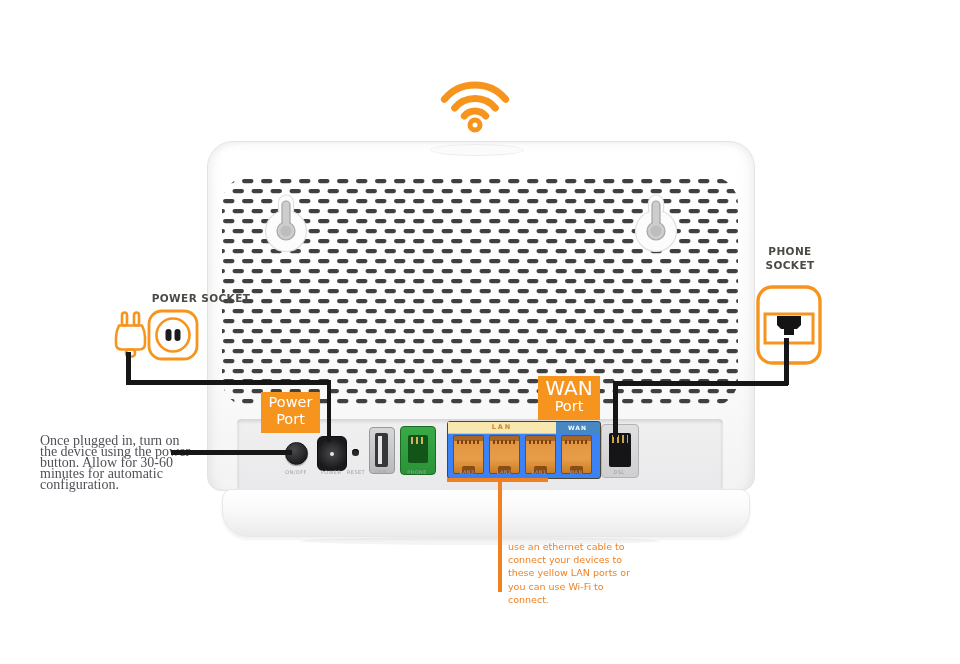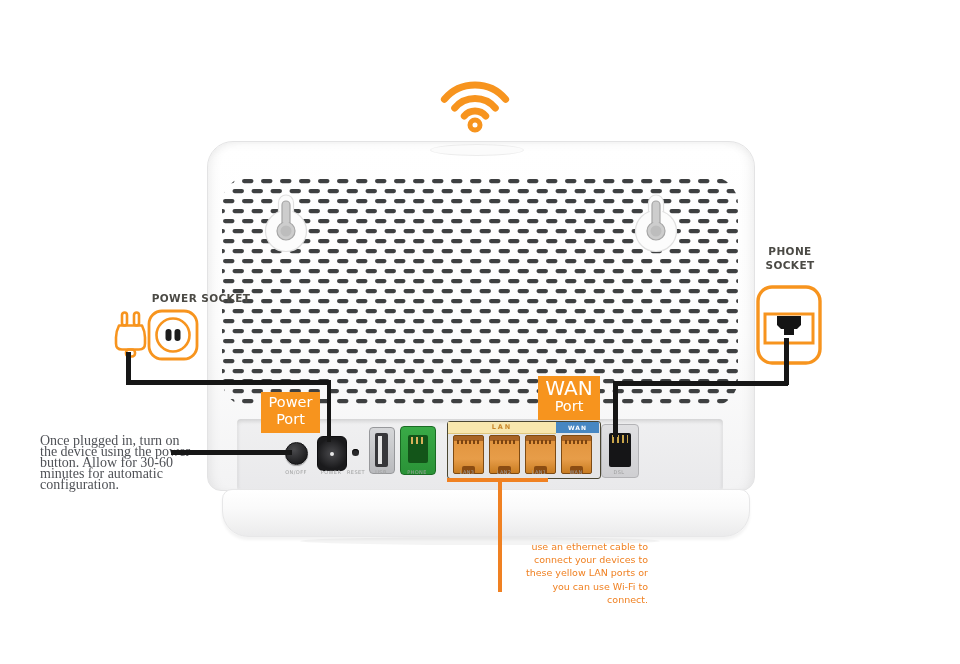--- a/index.html
+++ b/index.html
@@ -42,21 +42,21 @@
     background:linear-gradient(180deg,#d6d7d9,#b9babd);border:1px solid #97989b;}
   .usb-slot{position:absolute;left:5px;top:5px;width:13px;height:34px;background:#37373a;
     border-radius:2px;}
   .usb-tongue{position:absolute;left:3px;top:3px;width:4px;height:28px;background:#e6e6e6;}
   .greenport{left:400px;top:426px;width:34px;height:47px;border-radius:4px;
     background:linear-gradient(180deg,#39aa47,#2a9337);border:1px solid #1a6b24;}
   .greenport .slot{position:absolute;left:7px;top:8px;width:20px;height:28px;background:#135519;
     border-radius:2px;}
   .greenport .pins{position:absolute;left:3px;top:2px;width:14px;height:7px;
     background:repeating-linear-gradient(90deg,#d9b25a 0 2px,#135519 2px 5px);}
-  .yellowblock{left:447px;top:421px;width:154px;height:58px;background:#e5e5e5;
+  .yellowblock{left:447px;top:421px;width:154px;height:58px;background:#3b82f6;
     border:1.5px solid #4a4632;border-radius:3px;box-sizing:border-box;}
   .lan-strip{position:absolute;left:0;top:0;width:108px;height:11px;background:#F8E7AE;
     border-bottom:1px solid #e0c67c;}
   .lan-strip span{display:block;text-align:center;font-size:6.5px;font-weight:bold;
     letter-spacing:2px;color:#c9882c;line-height:11px;}
   .wan-badge{position:absolute;left:108px;top:0;width:43px;height:11px;background:#4787C2;
     border-radius:0 1px 0 0;}
   .wan-badge span{display:block;text-align:center;font-size:6px;font-weight:bold;
     letter-spacing:1px;color:#fff;line-height:11px;}
   .rj45{position:absolute;top:13px;width:31px;height:39px;border-radius:2px;
@@ -80,21 +80,21 @@
     text-align:center;line-height:1.3;}
   .blk{background:#161616;}
   .orange-box{background:#F7941E;color:#fff;text-align:center;}
   .power-port-box{left:261px;top:392px;width:59px;height:41px;font-size:14.5px;
     line-height:1.2;padding-top:2px;box-sizing:border-box;}
   .wan-port-box{left:538px;top:376px;width:62px;height:44px;box-sizing:border-box;padding-top:2px;}
   .wan-port-box .l1{font-size:20px;line-height:1.0;}
   .wan-port-box .l2{font-size:14.5px;line-height:1.0;margin-top:1px;}
   .instruction{left:40px;top:436px;width:160px;font-family:Liberation Serif, serif;
     font-size:14px;line-height:10.9px;color:#4F5156;}
-  .eth-note{left:508px;top:540px;width:140px;font-size:9.5px;line-height:13.2px;color:#F08122;text-align:right;}
+  .eth-note{left:508px;top:540px;width:140px;font-size:9.5px;line-height:13.2px;color:#F08122;}
   .obar{background:#F08122;}
 </style>
 </head>
 <body>
 
 <div class="stage">
 
   <svg class="abs" style="left:425px;top:63px;" width="100" height="72" viewBox="0 0 100 72">
     <g fill="none" stroke="#F7941E" stroke-width="7" stroke-linecap="round">
       <path d="M 19.4 36.3 A 40 40 0 0 1 80.6 36.3"></path>

